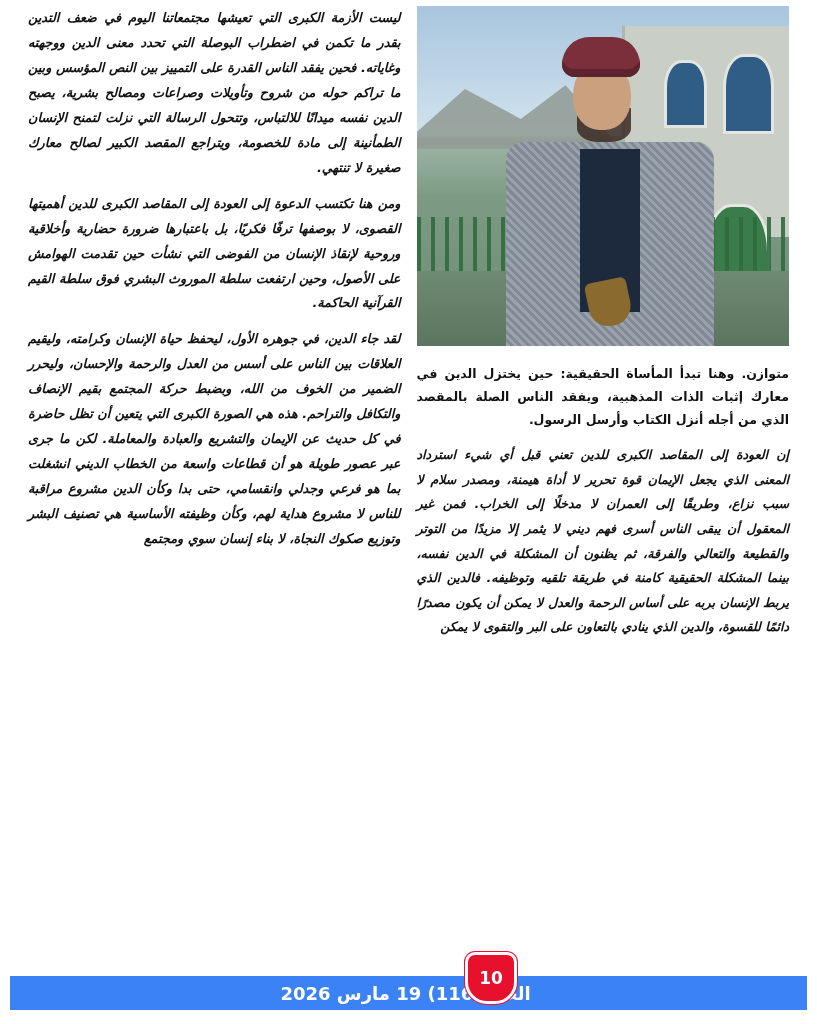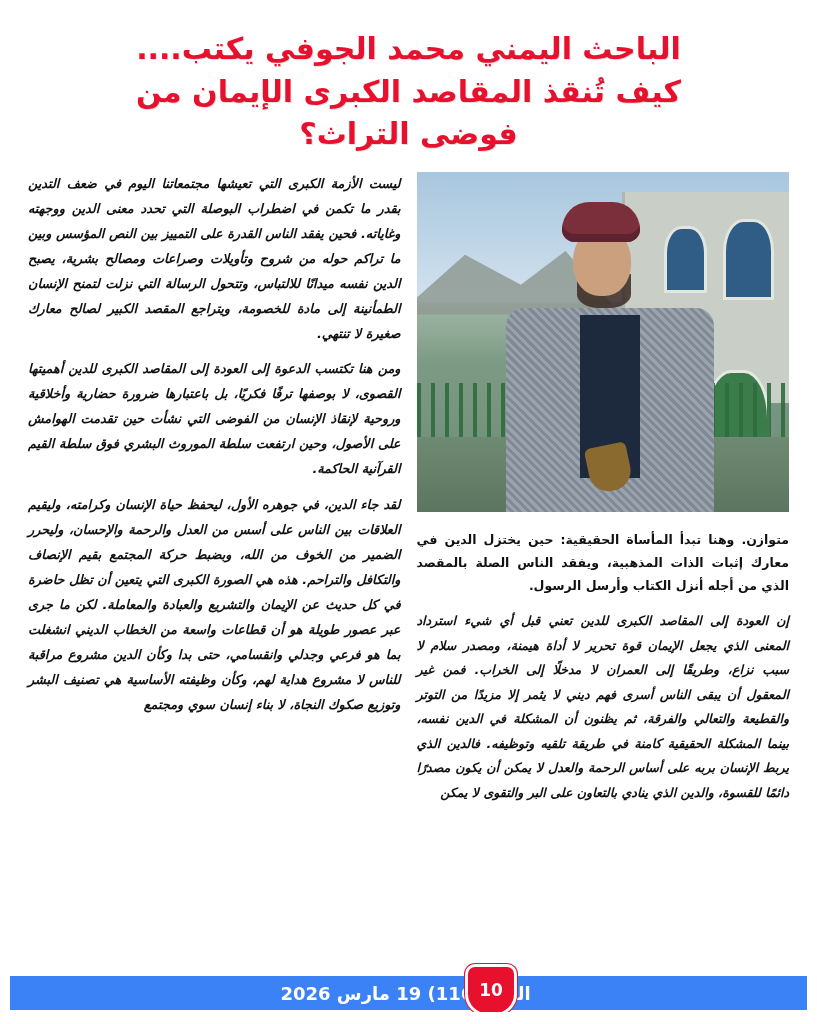--- a/index.html
+++ b/index.html
@@ -175,21 +175,21 @@
     font-family: "DejaVu Sans", sans-serif;
     font-weight: bold;
     font-size: 18px;
     letter-spacing: .5px;
     margin-right: 6px;
   }
   .page-badge {
     position: absolute;
     left: auto;
     right: 300px;
-    bottom: 8px;
+    bottom: 20px;
     width: 46px;
     height: 46px;
     background: #e8112d;
     border: 3px solid #ffffff;
     border-radius: 10px 10px 22px 22px;
     color: #ffffff;
     font-family: "DejaVu Sans", sans-serif;
     font-weight: bold;
     font-size: 17px;
     display: flex;
@@ -205,27 +205,20 @@
   }
 </style>
 </head>
 <body>
 
 <div class="page">
 
   <div class="edge left"></div>
   <div class="edge right"></div>
 
-  <div class="headline-wrap">
-    <div class="headline">
-      <span class="l1">الباحث اليمني محمد الجوفي يكتب....</span>
-      <span class="l2">كيف تُنقذ المقاصد الكبرى الإيمان من</span>
-      <span class="l3">فوضى التراث؟</span>
-    </div>
-  </div>
 
   <div class="content">
 
     <div class="col col-right">
       <p class="body">ليست الأزمة الكبرى التي تعيشها مجتمعاتنا اليوم في ضعف التدين بقدر ما تكمن في اضطراب البوصلة التي تحدد معنى الدين ووجهته وغاياته. فحين يفقد الناس القدرة على التمييز بين النص المؤسس وبين ما تراكم حوله من شروح وتأويلات وصراعات ومصالح بشرية، يصبح الدين نفسه ميدانًا للالتباس، وتتحول الرسالة التي نزلت لتمنح الإنسان الطمأنينة إلى مادة للخصومة، ويتراجع المقصد الكبير لصالح معارك صغيرة لا تنتهي.</p>
       <p class="body">ومن هنا تكتسب الدعوة إلى العودة إلى المقاصد الكبرى للدين أهميتها القصوى، لا بوصفها ترفًا فكريًا، بل باعتبارها ضرورة حضارية وأخلاقية وروحية لإنقاذ الإنسان من الفوضى التي نشأت حين تقدمت الهوامش على الأصول، وحين ارتفعت سلطة الموروث البشري فوق سلطة القيم القرآنية الحاكمة.</p>
       <p class="body">لقد جاء الدين، في جوهره الأول، ليحفظ حياة الإنسان وكرامته، وليقيم العلاقات بين الناس على أسس من العدل والرحمة والإحسان، وليحرر الضمير من الخوف من الله، وبضبط حركة المجتمع بقيم الإنصاف والتكافل والتراحم. هذه هي الصورة الكبرى التي يتعين أن تظل حاضرة في كل حديث عن الإيمان والتشريع والعبادة والمعاملة. لكن ما جرى عبر عصور طويلة هو أن قطاعات واسعة من الخطاب الديني انشغلت بما هو فرعي وجدلي وانقسامي، حتى بدا وكأن الدين مشروع مراقبة للناس لا مشروع هداية لهم، وكأن وظيفته الأساسية هي تصنيف البشر وتوزيع صكوك النجاة، لا بناء إنسان سوي ومجتمع</p>
     </div>
 
     <div class="col col-left">

